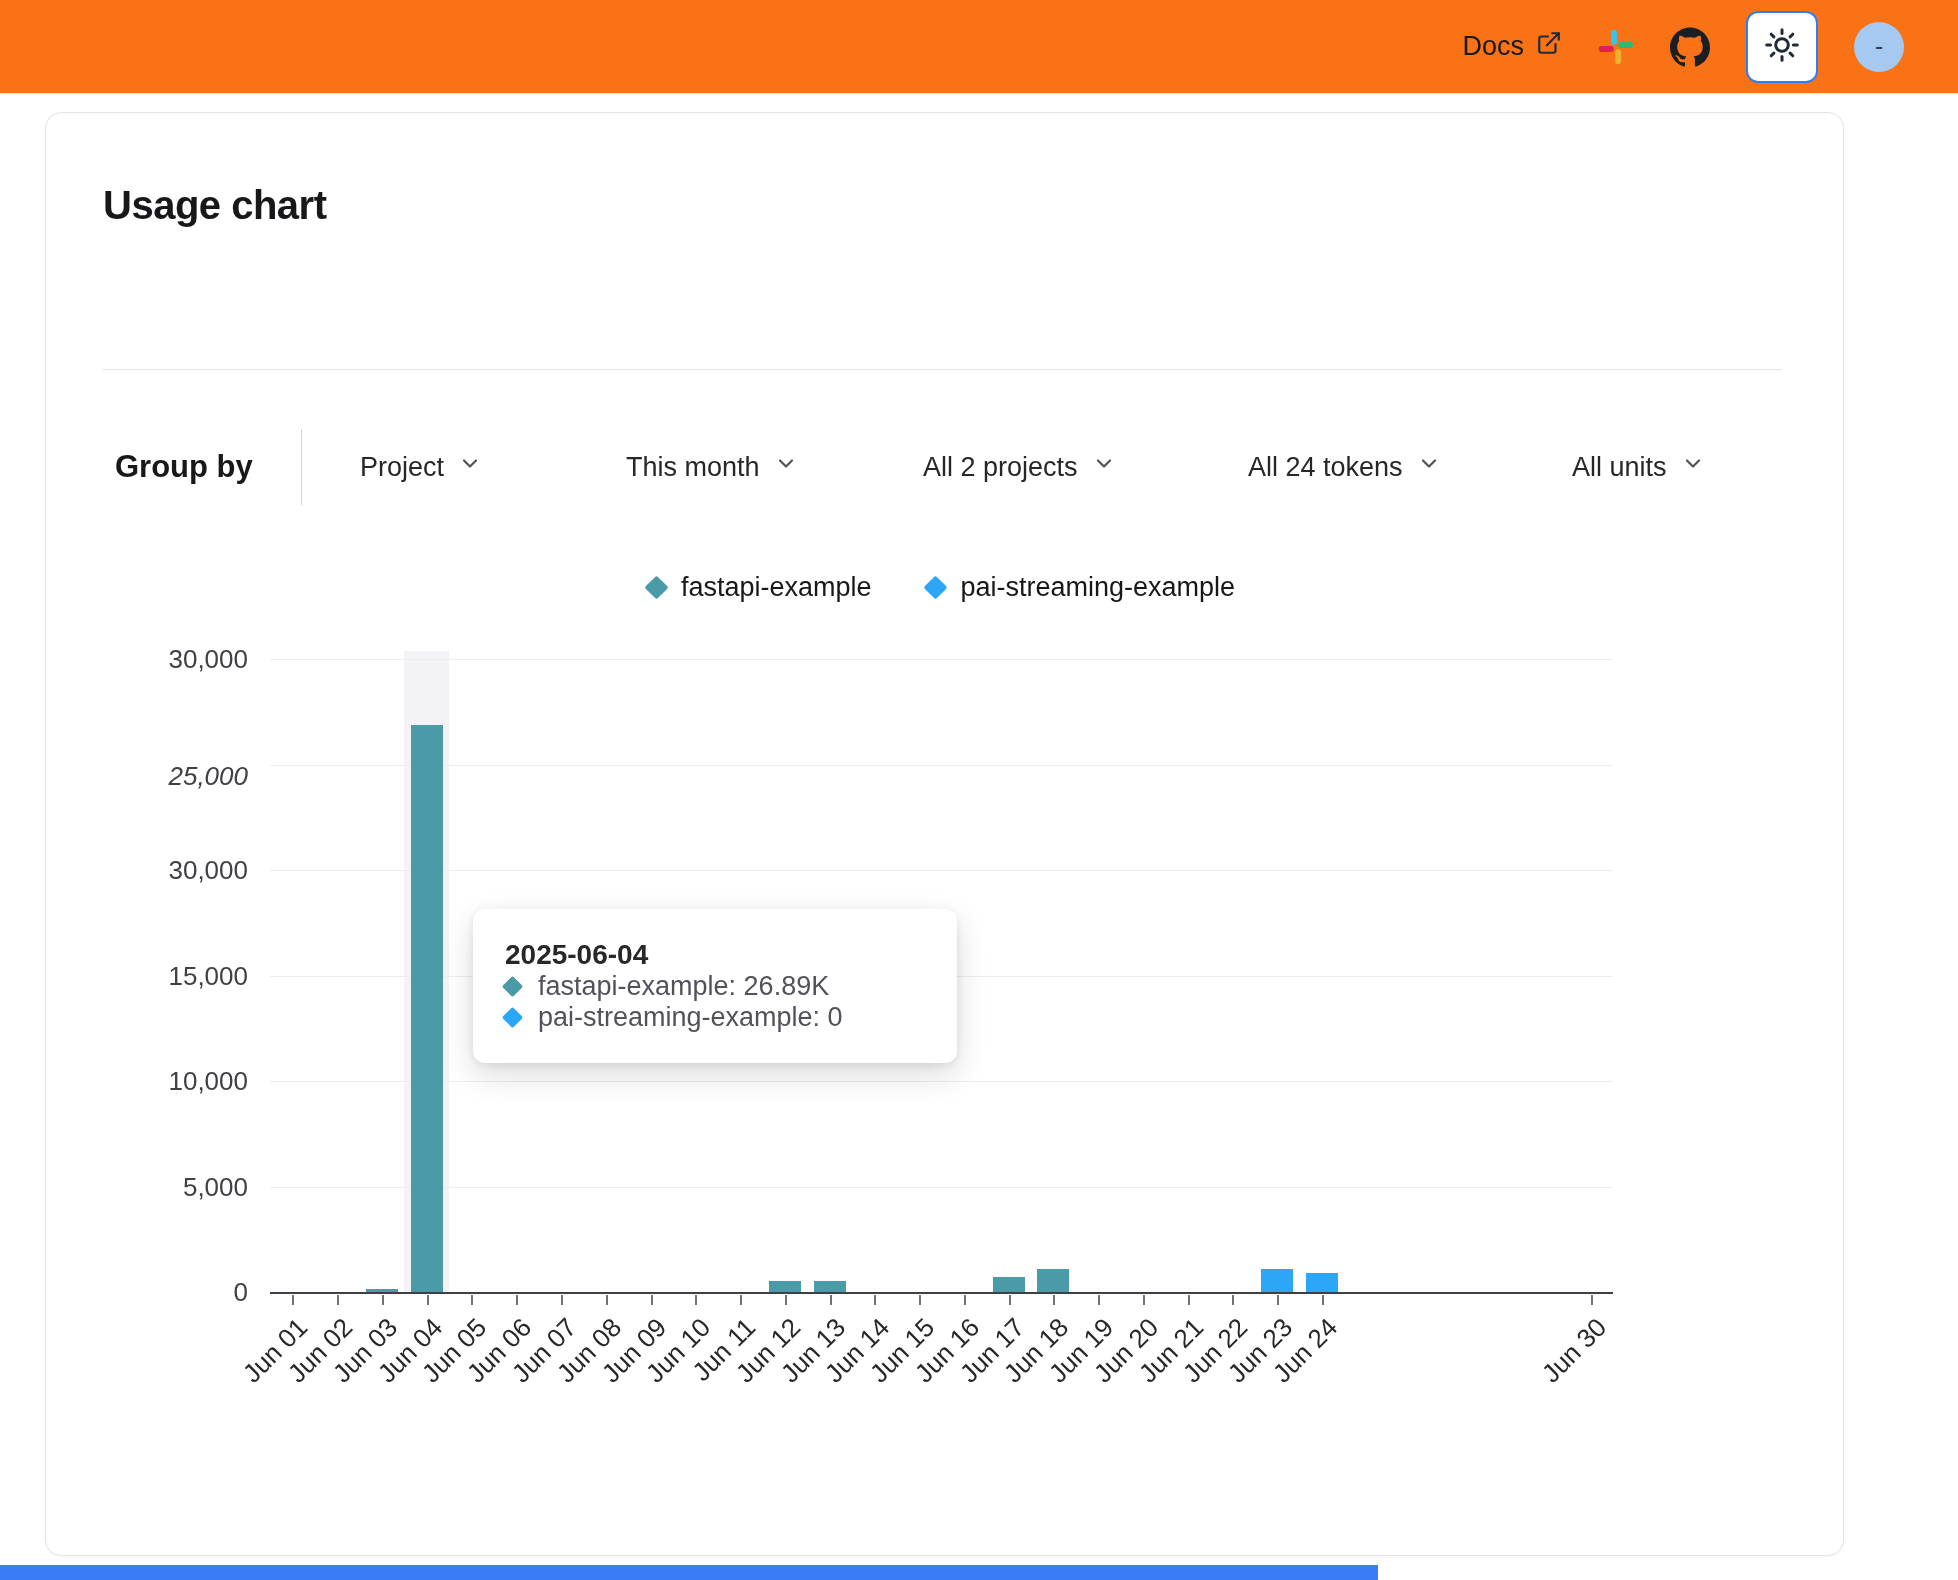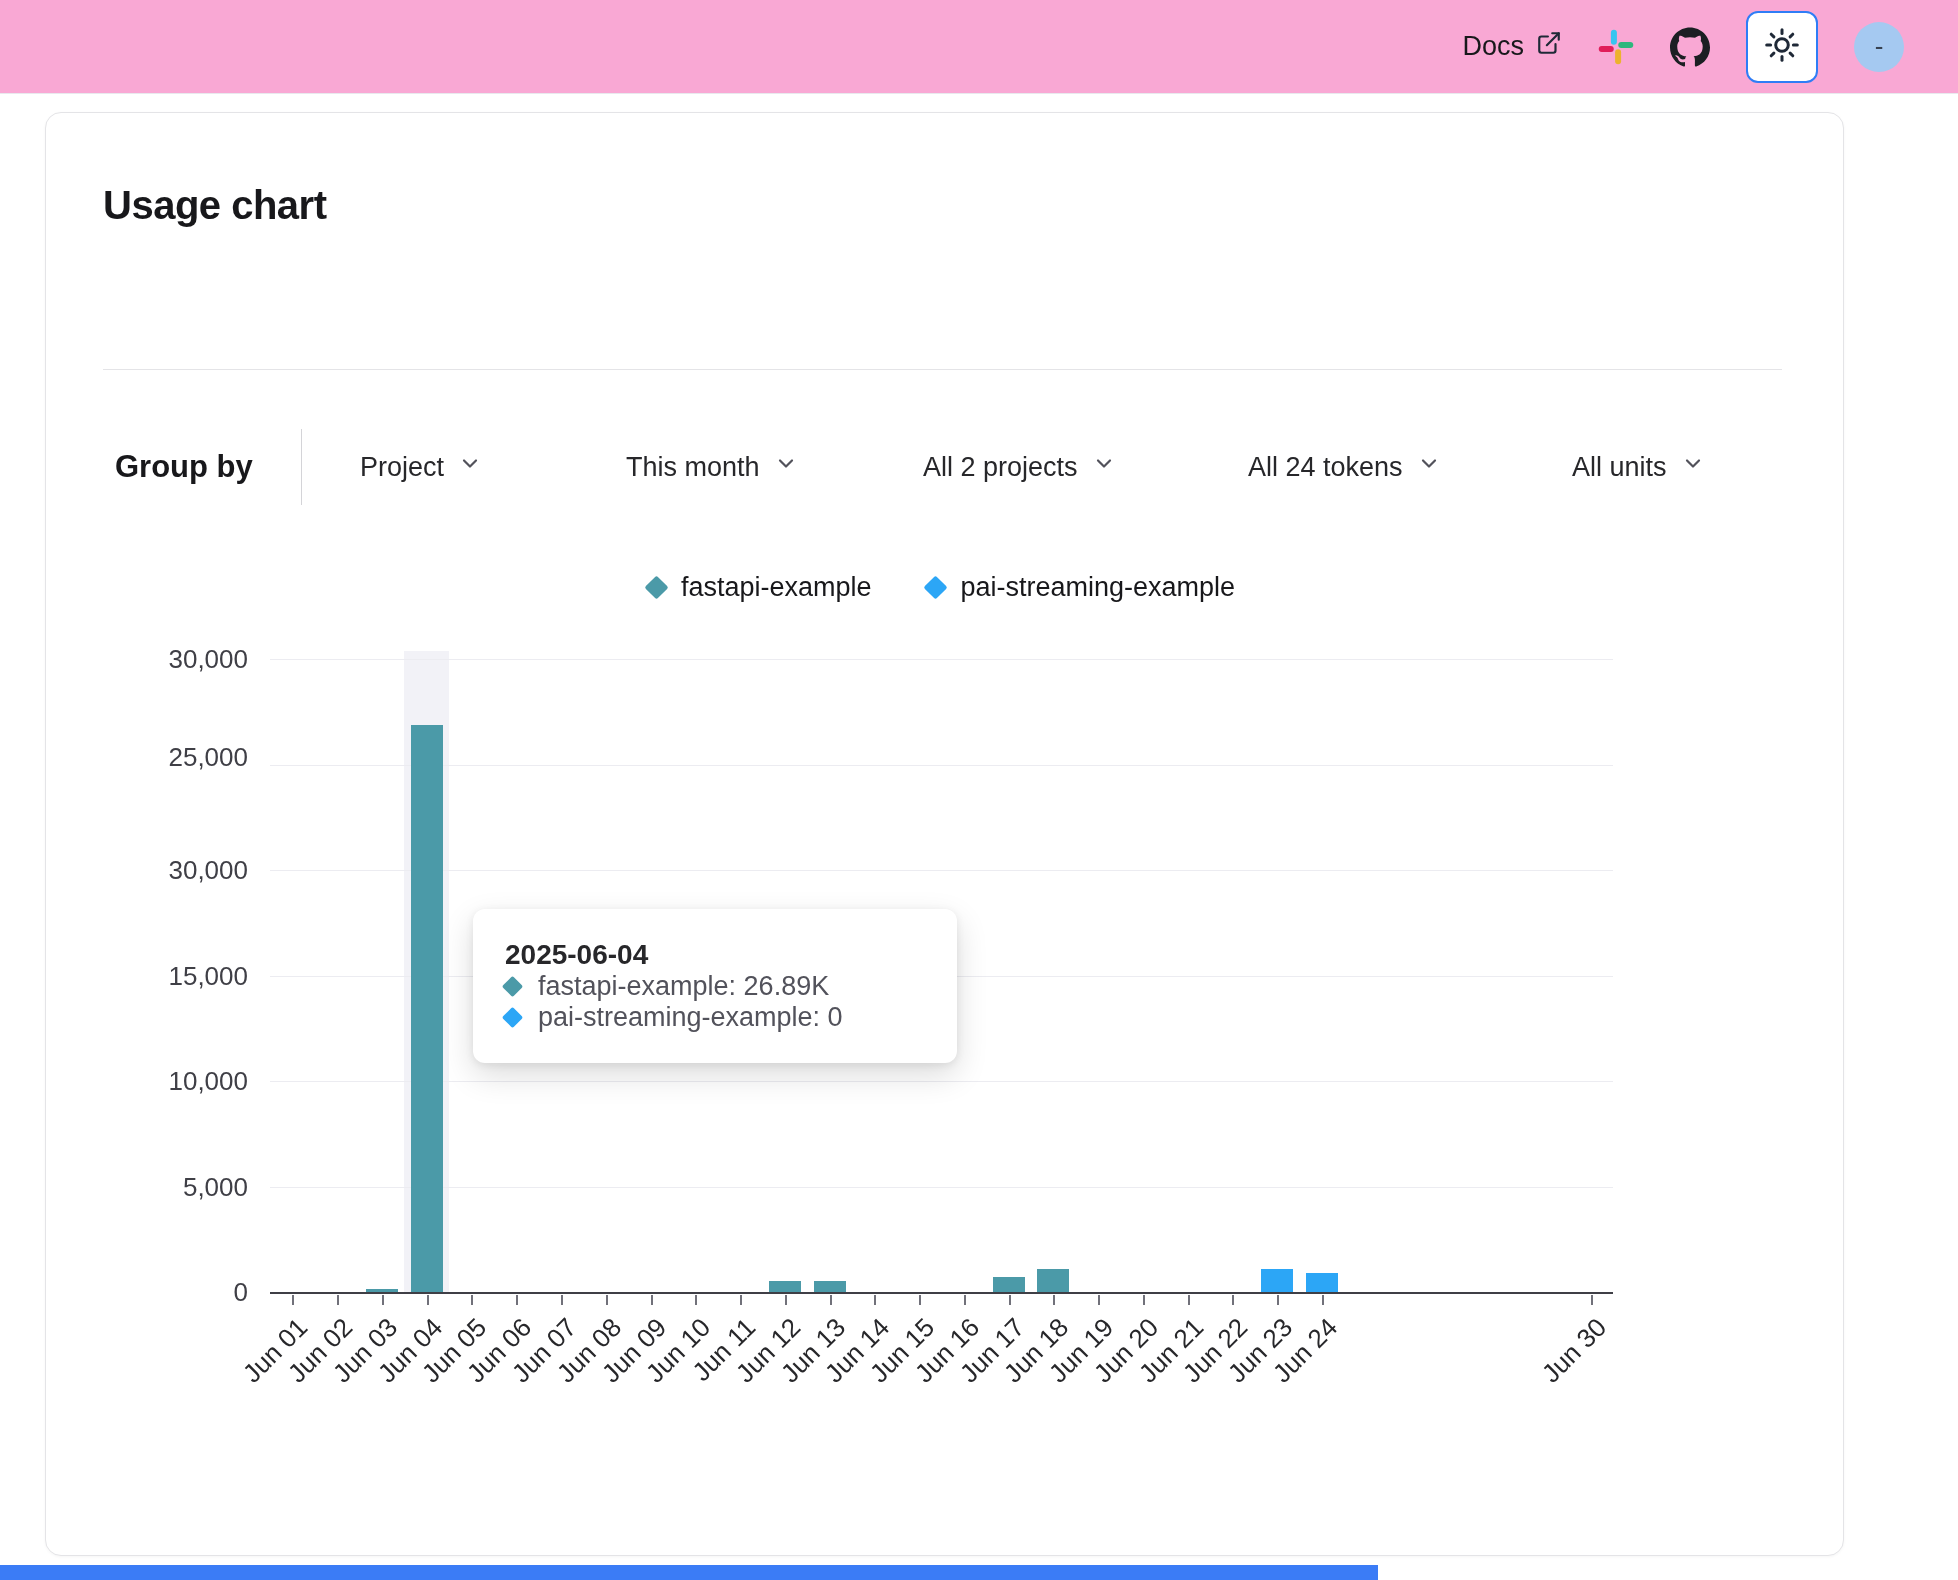--- a/index.html
+++ b/index.html
@@ -3,21 +3,21 @@
 <meta charset="utf-8">
 <style>
   * { margin:0; padding:0; box-sizing:border-box; }
   html,body {
     width:1958px; height:1580px; background:#ffffff;
     font-family:"Liberation Sans", sans-serif; color:#18181b;
     overflow:hidden; position:relative;
   }
   
   .topbar {
-    height:94px; background:#f9a8d4; border-bottom:1px solid #e9e9ee;
+    height:94px; background:#f97316; border-bottom:1px solid #e9e9ee;
     display:flex; align-items:center; justify-content:flex-end;
     gap:36px; padding-right:54px;
   }
   .docs-link { display:flex; align-items:center; gap:12px; font-size:27px; color:#18181b; cursor:pointer; }
   .docs-link svg { width:26px; height:26px; }
   .hdr-icon { display:flex; align-items:center; justify-content:center; cursor:pointer; }
   .hdr-icon svg { display:block; }
   .theme-btn {
     width:72px; height:72px; border:2.5px solid #2f7df6; border-radius:12px;
     background:#fff; display:flex; align-items:center; justify-content:center; cursor:pointer;
@@ -198,21 +198,21 @@
       <div class="ytick-label" style="top: 633px;">0</div>
       <div class="gridline" style="top: 527.5px;"></div>
       <div class="ytick-label" style="top: 527.5px;">5,000</div>
       <div class="gridline" style="top: 422px;"></div>
       <div class="ytick-label" style="top: 422px;">10,000</div>
       <div class="gridline" style="top: 316.5px;"></div>
       <div class="ytick-label" style="top: 316.5px;">15,000</div>
       <div class="gridline" style="top: 211px;"></div>
       <div class="ytick-label" style="top: 211px;">30,000</div>
       <div class="gridline" style="top: 105.5px;"></div>
-      <div class="ytick-label" style="top: 98px;">25,000</div>
+      <div class="ytick-label" style="top: 117px; font-style: italic;">25,000</div>
       <div class="gridline" style="top: 0px;"></div>
       <div class="ytick-label" style="top: 0px;">30,000</div>
       <div class="bar" style="left: 95.9167px; width: 32px; height: 2.532px; bottom: 0px; background: rgb(75, 154, 168);"></div>
       <div class="bar" style="left: 140.683px; width: 32px; height: 567.379px; bottom: 0px; background: rgb(75, 154, 168);"></div>
       <div class="bar" style="left: 498.817px; width: 32px; height: 10.55px; bottom: 0px; background: rgb(75, 154, 168);"></div>
       <div class="bar" style="left: 543.583px; width: 32px; height: 10.972px; bottom: 0px; background: rgb(75, 154, 168);"></div>
       <div class="bar" style="left: 722.65px; width: 32px; height: 14.77px; bottom: 0px; background: rgb(75, 154, 168);"></div>
       <div class="bar" style="left: 767.417px; width: 32px; height: 23.21px; bottom: 0px; background: rgb(75, 154, 168);"></div>
       <div class="bar" style="left: 991.25px; width: 32px; height: 23.21px; bottom: 0px; background: rgb(44, 166, 246);"></div>
       <div class="bar" style="left: 1036.02px; width: 32px; height: 18.568px; bottom: 0px; background: rgb(44, 166, 246);"></div>

